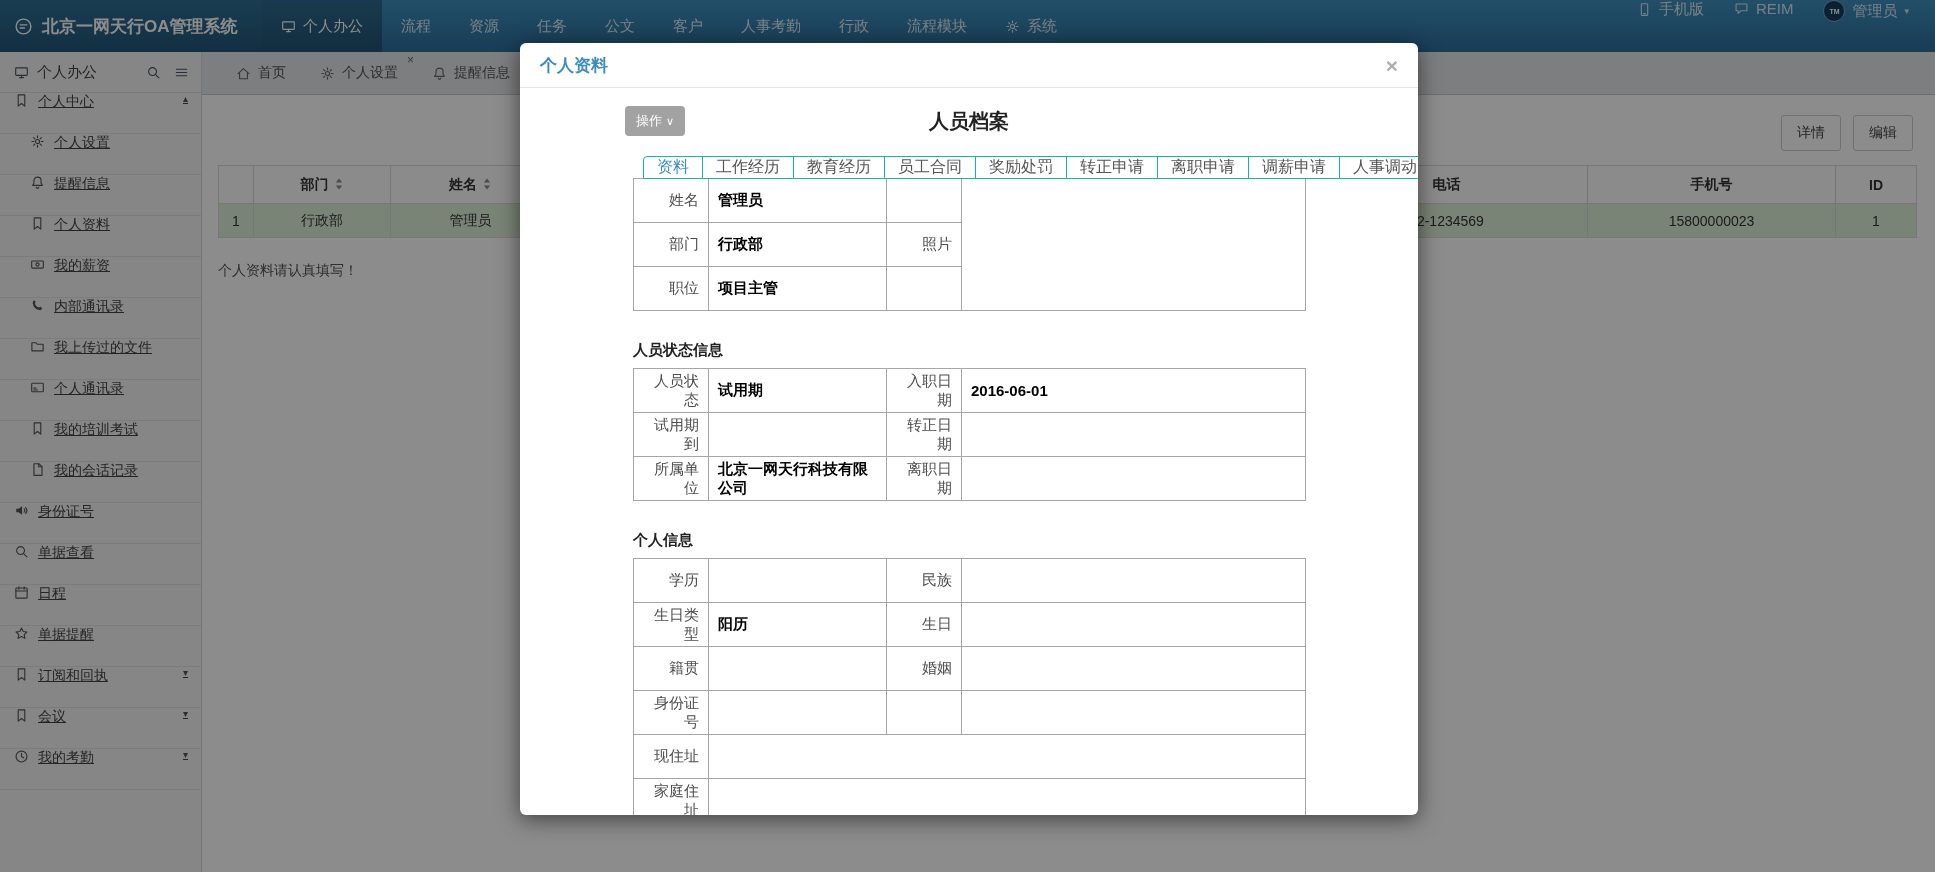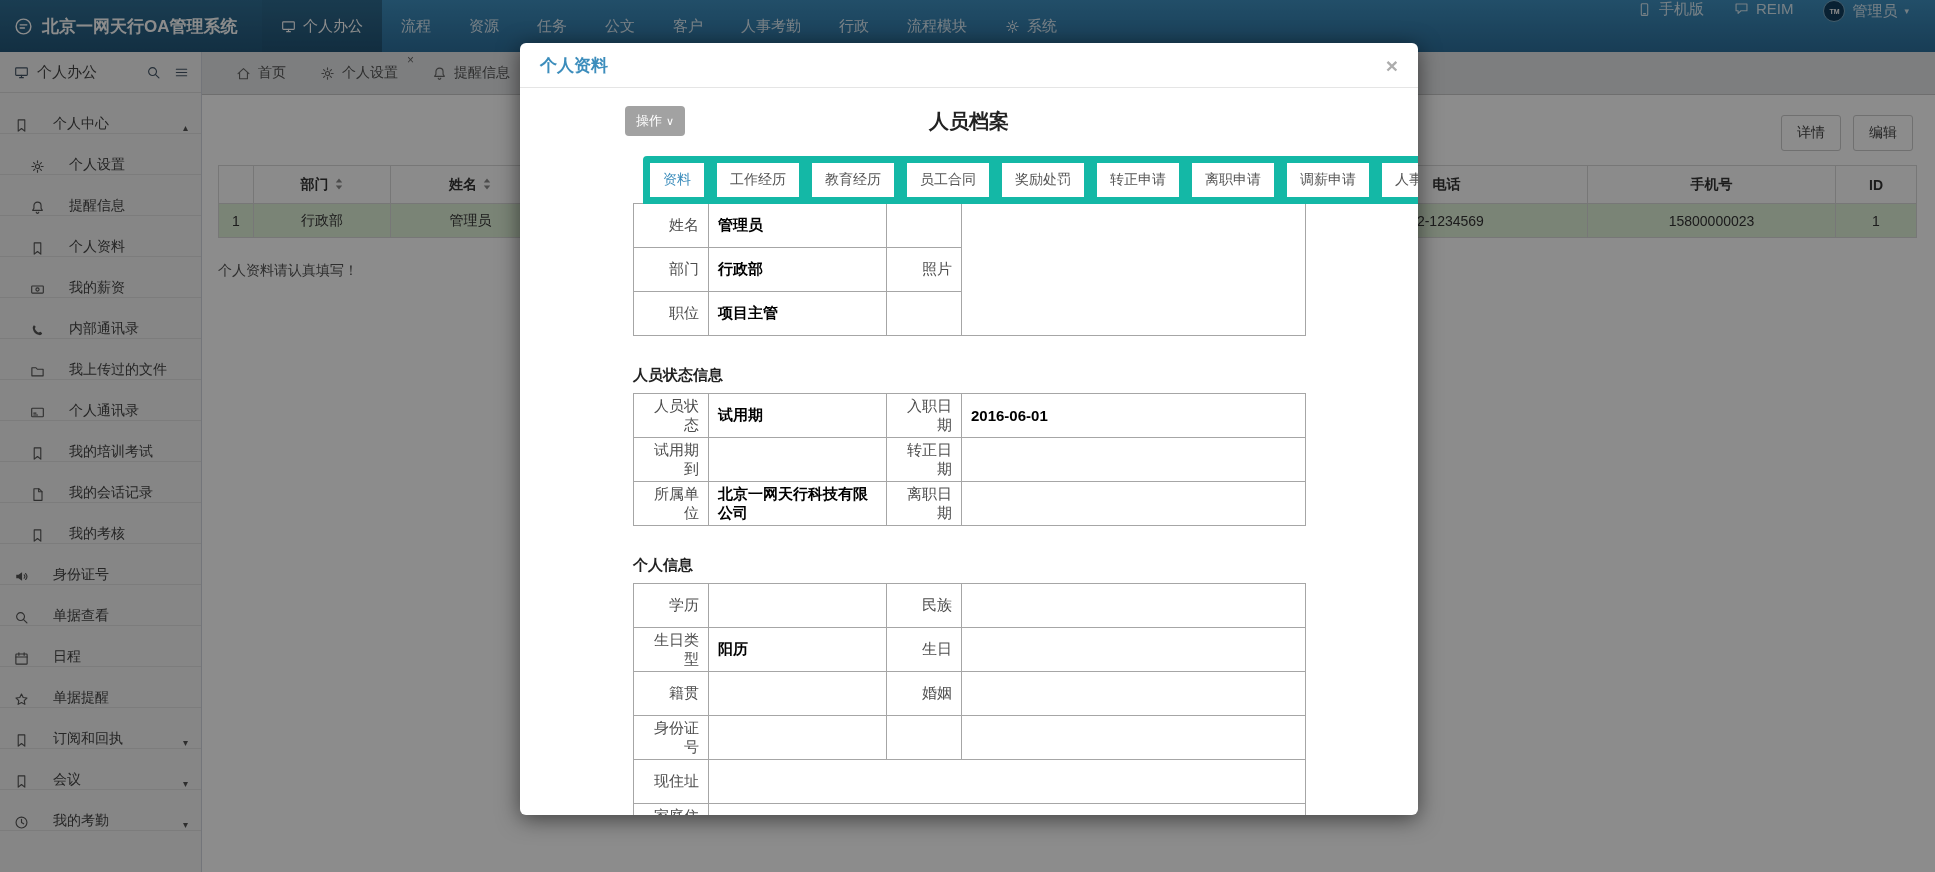--- a/index.html
+++ b/index.html
@@ -23,22 +23,22 @@
   .caret-txt { font-size:9px; }
 
   
   .sidebar { position:absolute; left:0; top:52px; bottom:0; width:202px; background:#f4f4f4; border-right:1px solid #d2d6de; z-index:5; }
   .sb-header { height:41px; display:flex; align-items:center; gap:8px; padding:0 12px 0 14px;
                color:#444; font-size:15px; border-bottom:1px solid #dcdcdc; }
   .sb-header .icn { color:#456; }
   .sb-tools { margin-left:auto; display:flex; gap:13px; color:#3c8dbc; }
   .sb-tools .icn { cursor:pointer; }
   .sb-menu { list-style:none; }
-  .sb-item { height:41px; display:flex; align-items:flex-end; gap:24px; padding:0 13px 0 14px;
-             border-bottom:1px solid #e2e2e2; font-size:14px; color:#444; cursor:pointer; }
+  .sb-item { height:41px; display:flex; align-items:flex-start; gap:9px; padding:0 13px 0 14px;
+             border-bottom:1px solid #e2e2e2; font-size:14px; color:#444; cursor:pointer;text-decoration:underline; }
   .sb-item.sub { padding-left:30px; }
   .sb-item .icn { color:#555; flex:0 0 auto; }
   .sb-caret { margin-left:auto; font-size:10px; color:#555; }
   .icn { display:inline-flex; }
   .icn svg { width:15px; height:15px; }
 
   
   .content { position:absolute; left:202px; top:52px; right:0; bottom:0; background:#fff; }
   .tabstrip { height:43px; background:#e4e6e8; border-bottom:1px solid #c9c9c9; display:flex; padding-left:20px; }
   .c-tab { position:relative; display:flex; align-items:center; gap:7px; padding:0 20px 0 14px; font-size:14px; color:#555; cursor:pointer;text-align:center; }
@@ -65,21 +65,21 @@
   .modal-title { color:#3c8dbc; font-size:17px; font-weight:bold; }
   .modal-close { margin-left:auto; color:#adadad; font-size:21px; font-weight:bold; line-height:1; cursor:pointer; }
   .modal-body { padding-top:18px; }
   .form-wrap { width:672px; margin:0 auto; }
   .m-toolbar { position:relative; height:30px; margin-bottom:20px; }
   .op-btn { position:absolute; left:-8px; top:0; background:#a2a2a2; color:#fff; border:none; border-radius:4px;
             padding:6px 11px; font-size:13px; cursor:pointer; display:flex; align-items:center; gap:4px; }
   .op-btn .caret-v { font-size:11px; }
   .doc-title { text-align:center; font-size:20px; font-weight:bold; color:#222; line-height:30px; }
   .m-tabs { display:flex; margin-left:10px; position:relative; z-index:1; margin-bottom:-1px; }
-  .m-tab { padding:8px 13px; border:7px solid #14b8a6; margin-left:-1px; font-size:14px; color:#555;
+  .m-tab { padding:0 13px; border:1px solid #14b8a6; margin-left:-1px; font-size:16px; color:#555;
            background:#fff; cursor:pointer; white-space:nowrap; }
   .m-tab:first-child { border-radius:4px 0 0 0; margin-left:0; }
   .m-tab:last-child { border-radius:0 4px 0 0; }
   .m-tab.active { color:#3c8dbc; }
   .form-table { width:100%; border-collapse:collapse; table-layout:fixed; background:#fff; }
   .form-table td { border:1px solid #a6a6a6; height:44px; font-size:15px; padding:0 9px; }
   .form-table td.lbl { text-align:right; color:#4d4d4d; font-weight:normal; }
   .form-table td.val { text-align:left; color:#000; font-weight:bold; }
   .sec-title { margin:30px 0 8px; font-size:15px; font-weight:bold; color:#222; }
 </style>
@@ -270,28 +270,20 @@
           <span>我的培训考试</span>
         </li>
         <li class="sb-item sub">
           <span class="icn">
             <svg viewBox="0 0 16 16" fill="none" stroke="currentColor" stroke-width="1.2" stroke-linecap="round" stroke-linejoin="round">
               <path d="M4.2 1.8h5.2L12.8 5v9.2H4.2z"></path>
               <path d="M9.2 1.8V5h3.6"></path>
             </svg>
           </span>
           <span>我的会话记录</span>
-        </li>
-        <li class="sb-item sub">
-          <span class="icn">
-            <svg viewBox="0 0 16 16" fill="none" stroke="currentColor" stroke-width="1.2" stroke-linecap="round" stroke-linejoin="round">
-              <path d="M4.5 2h7v12L8 11.2 4.5 14z"></path>
-            </svg>
-          </span>
-          <span>我的考核</span>
         </li>
         <li class="sb-item">
           <span class="icn">
             <svg viewBox="0 0 16 16" fill="none" stroke="currentColor" stroke-width="1.2" stroke-linecap="round" stroke-linejoin="round">
               <path d="M2.4 6.2v3.6h2.4l3.8 2.8V3.4L4.8 6.2z" fill="currentColor" stroke="none"></path>
               <path d="M10.8 6.2a2.6 2.6 0 0 1 0 3.6M12.4 4.8a4.8 4.8 0 0 1 0 6.4"></path>
             </svg>
           </span>
           <span>身份证号</span>
         </li>

